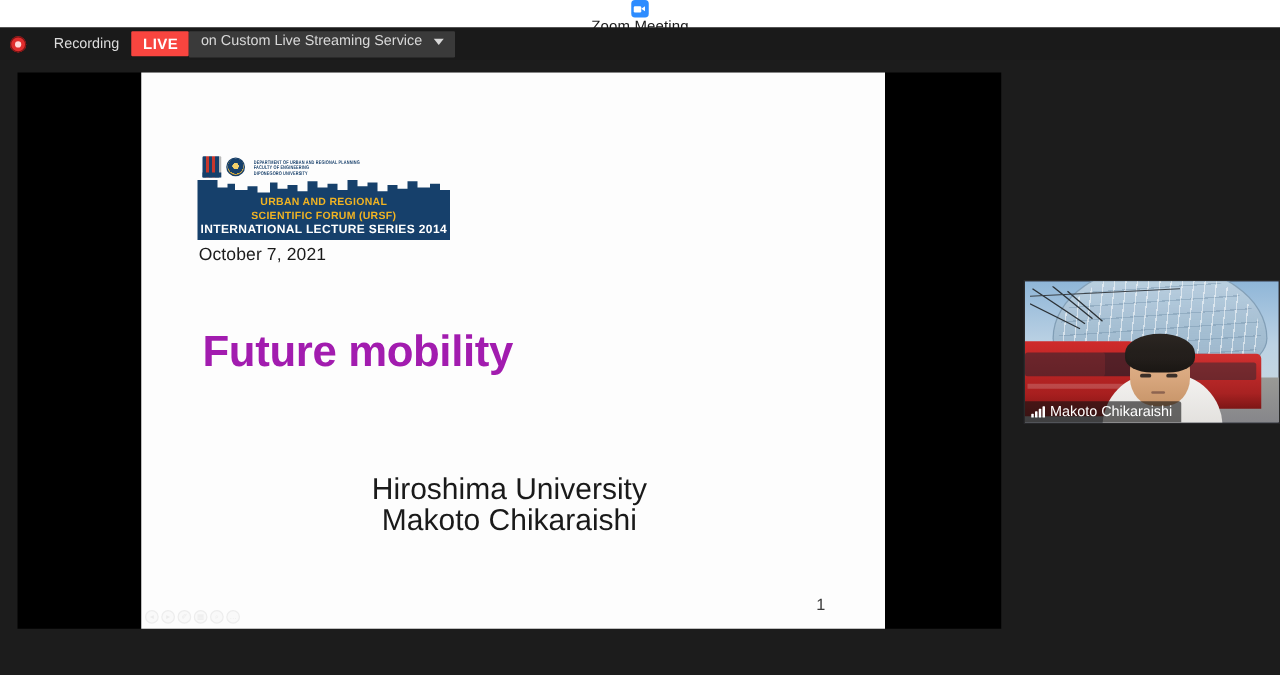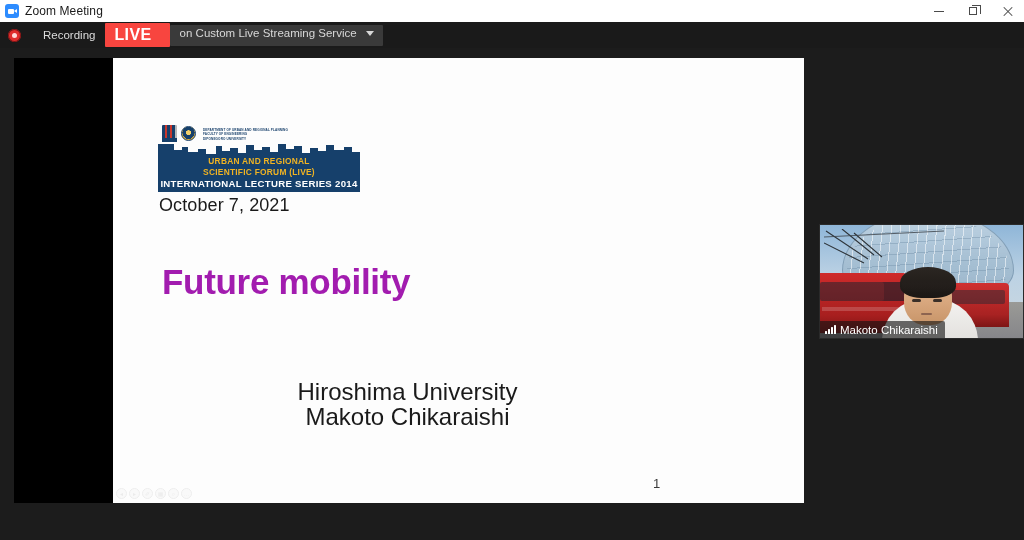--- a/index.html
+++ b/index.html
@@ -8,21 +8,21 @@
     width: 1024px; height: 540px;
     background: #1c1c1c;
     font-family: "Liberation Sans", sans-serif;
     overflow: hidden;
   }
   #app { position: relative; width: 1024px; height: 540px; background: #1c1c1c; }
 
   
   .titlebar {
     position: absolute; left: 0; top: 0; width: 1024px; height: 22px;
-    background: #ffffff; display: flex; align-items: center;
+    background: #ffffff; display: flex; align-items: center; flex-direction: column;
   }
   .tb-icon {
     width: 14px; height: 14px; margin-left: 5px; margin-right: 6px;
     background: #2d8cff; border-radius: 3px; position: relative; flex: none;
   }
   .tb-icon::before {
     content: ""; position: absolute; left: 2.5px; top: 4.5px;
     width: 6px; height: 5px; background: #fff; border-radius: 1px;
   }
   .tb-icon::after {
@@ -66,41 +66,41 @@
     box-shadow: 0 0 0 1px #7a1414 inset;
   }
   .rec-dot::after {
     content: ""; position: absolute; left: 4px; top: 4px;
     width: 5px; height: 5px; border-radius: 50%; background: #ffd9d9;
   }
   .rec-label {
     font-size: 11.5px; color: #dcdcdc; margin-left: 22px; margin-right: 10px;
   }
   .live-badge {
-    background: #f8453f; color: #fff; font-size: 16px; font-weight: bold;
-    padding: 4px 18px 4px 9px; letter-spacing: .4px; line-height: 1;
+    background: #f8453f; color: #fff; font-size: 12px; font-weight: bold;
+    padding: 4px 8px 4px 9px; letter-spacing: .4px; line-height: 1;
     border-radius: 1px; flex: none;
   }
   .live-target {
     background: #3a3a3a; color: #d8d8d8; font-size: 11.5px;
     height: 21px; display: flex; align-items: center; gap: 9px;
     padding: 0 9px 4px 10px; border-radius: 1px;
   }
   .caret-down {
     width: 0; height: 0; border-left: 4px solid transparent;
     border-right: 4px solid transparent; border-top: 5px solid #d8d8d8;
   }
 
   
   .share-region {
     position: absolute; left: 14px; top: 58px; width: 787px; height: 445px;
     background: #000;
   }
   .slide {
-    position: absolute; left: 99px; top: 0; width: 691px; height: 445px;
+    position: absolute; left: 99px; top: 0; width: 595px; height: 445px;
     background: #fdfdfd;
   }
 
   
   .logo-block { position: absolute; left: 45px; top: 67px; width: 202px; }
   .logo-head { display: flex; align-items: center; gap: 4px; padding-left: 4px; }
   .logo-mark-a {
     width: 15px; height: 17px; flex: none; position: relative;
     background: linear-gradient(90deg,#17406b 0 18%, #c8372c 18% 34%, #17406b 34% 52%,
                 #c8372c 52% 68%, #17406b 68% 86%, #b9b9b9 86% 100%);
@@ -135,21 +135,21 @@
   .logo-l1, .logo-l2 {
     color: #f0b323; font-size: 8.4px; font-weight: bold; letter-spacing: .25px;
     line-height: 10.5px;
   }
   .logo-l3 {
     color: #ffffff; font-size: 9.6px; font-weight: bold; letter-spacing: .3px;
     line-height: 12px; margin-top: 1px;
   }
   .slide-date {
     position: absolute; left: 46px; top: 137px;
-    font-size: 18px; color: #1a1a1a; letter-spacing: .1px;
+    font-size: 14px; color: #1a1a1a; letter-spacing: .1px;
   }
   .slide-title {
     position: absolute; left: 49px; top: 204px;
     font-size: 35px; font-weight: bold; color: #a21caf; letter-spacing: -.3px;
   }
   .slide-presenter {
     position: absolute; left: 0; top: 322px; width: 589px; text-align: center;
     font-size: 24px; color: #1a1a1a; line-height: 24.5px;
   }
   .slide-pagenum {
@@ -315,21 +315,21 @@
         </div>
         <div class="logo-banner">
           <svg class="skyline" viewBox="0 0 202 17" preserveAspectRatio="none">
             <path fill="#fdfdfd" d="M0,0 H16 V6 H24 V3 H30 V8 H40 V5 H48 V10 H58 V2 H64 V7 H72 V4 H80
               V9 H88 V1 H96 V6 H104 V3 H112 V8 H120 V0 H128 V5 H136 V2 H144 V9 H152 V4 H160 V7 H168
               V1 H176 V6 H186 V3 H194 V8 H202 V0 H202 V-2 H0 Z"></path>
             <rect fill="#fdfdfd" x="0" y="0" width="202" height="0"></rect>
           </svg>
           <div class="logo-lines">
             <div class="logo-l1">URBAN AND REGIONAL</div>
-            <div class="logo-l2">SCIENTIFIC FORUM (LIVE)</div>
+            <div class="logo-l2">SCIENTIFIC FORUM (URSF)</div>
             <div class="logo-l3">INTERNATIONAL LECTURE SERIES 2014</div>
           </div>
         </div>
       </div>
 
       <div class="slide-date">October 7, 2021</div>
       <div class="slide-title">Future mobility</div>
 
       <div class="slide-presenter">
         <div>Hiroshima University</div>

